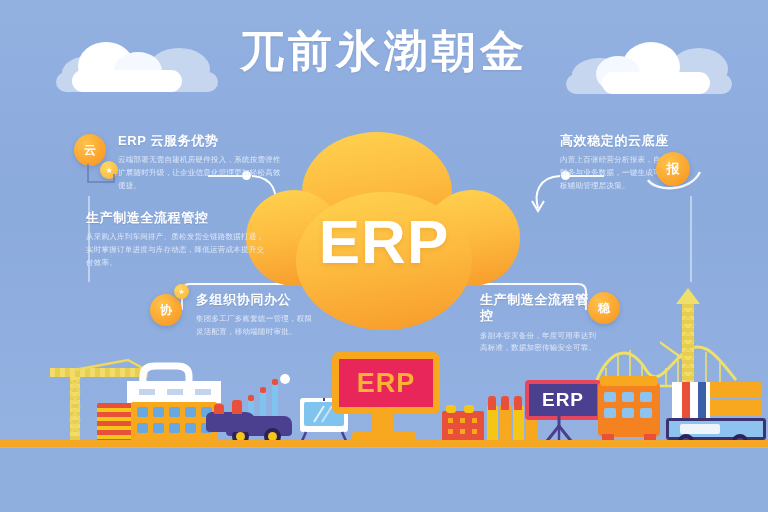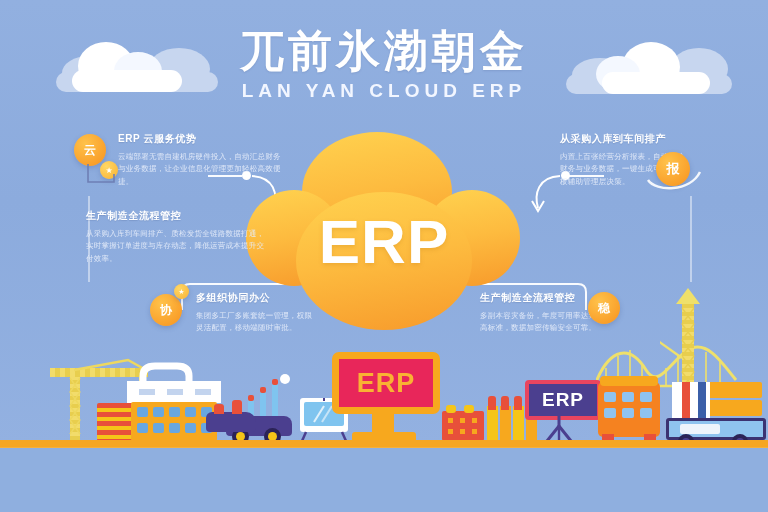--- a/index.html
+++ b/index.html
@@ -28,21 +28,21 @@
     font-family:"DejaVu Sans",sans-serif;
   }
   #title-en{
     margin-top:6px;font-size:19px;font-weight:700;color:#f2f6ff;
     letter-spacing:5px;
   }
 
   
   .feature{position:absolute;width:165px;}
   .feature .f-head{
-    font-size:10px;font-weight:700;color:#ffffff;
+    font-size:13px;font-weight:700;color:#ffffff;
     letter-spacing:.6px;margin-bottom:5px;line-height:1.25;
     text-shadow:0 1px 1px rgba(60,80,130,.2);
   }
   .feature .f-body{
     font-size:7.5px;color:#e6edfa;line-height:1.72;letter-spacing:.25px;
     opacity:.92;
   }
   .feature.right{text-align:left;}
   .feature.ta-r .f-head,.feature.ta-r .f-body{text-align:left;}
 
@@ -131,21 +131,20 @@
     <div class="puff" style="left:6px;top:22px;width:56px;height:34px;background:#c7d6ef;"></div>
     <div class="puff" style="left:104px;top:12px;width:58px;height:42px;background:#c7d6ef;"></div>
     <div class="base" style="left:0px;top:38px;width:166px;height:20px;background:#c7d6ef;"></div>
     <div class="puff" style="left:56px;top:6px;width:58px;height:50px;background:#ffffff;"></div>
     <div class="puff" style="left:30px;top:20px;width:44px;height:36px;background:#f4f8ff;"></div>
     <div class="base" style="left:36px;top:36px;width:108px;height:22px;background:#ffffff;"></div>
   </div>
 
   <div id="header">
     <div id="title-cn">兀前氷渤朝金</div>
-    <div id="title-en">LAN YAN CLOUD ERP</div>
   </div>
 
   <div class="connector" style="left:208px;top:168px;width:100px;height:54px;">
     <div class="hline" style="left:0;top:7px;width:34px;"></div>
     <div class="node-dot" style="left:34px;top:3px;"></div>
     <svg width="100" height="54" style="position:absolute;left:0;top:0;">
       <path d="M44,8 C66,9 70,26 66,40" stroke="#ffffff" stroke-width="2" fill="none"></path>
       <path d="M60,33 L66,43 L72,33" stroke="#ffffff" stroke-width="2" fill="none"></path>
     </svg>
   </div>
@@ -181,21 +180,21 @@
   <div id="cloud-wrap">
     <div class="cp" style="left:56px;top:0px;width:150px;height:120px;"></div>
     <div class="cp" style="left:0px;top:58px;width:96px;height:96px;"></div>
     <div class="cp" style="left:178px;top:58px;width:96px;height:96px;"></div>
     <div class="cp" style="left:50px;top:60px;width:176px;height:138px;"></div>
     <div id="cloud-label">ERP</div>
   </div>
 
   <div class="feature ta-r" style="left:118px;top:133px;">
     <div class="f-head">ERP 云服务优势</div>
-    <div class="f-body">云端部署无需自建机房硬件投入，自动汇总财务与业务数据，让企业信息化管理更加轻松高效便捷。</div>
+    <div class="f-body">云端部署无需自建机房硬件投入，系统按需弹性扩展随时升级，让企业信息化管理更加轻松高效便捷。</div>
   </div>
   <div class="badge spiky" style="left:74px;top:134px;width:32px;height:32px;font-size:12px;">
     <span>云</span>
   </div>
   <div class="badge small" style="left:100px;top:161px;width:18px;height:18px;font-size:8px;">
     <span>★</span>
   </div>
   <svg style="position:absolute;left:84px;top:164px;" width="36" height="22">
     <path d="M4,0 L4,18 L30,18 L30,10" stroke="#6e7fb5" stroke-width="1.6" fill="none"></path>
   </svg>
@@ -210,21 +209,21 @@
     <div class="f-body">从采购入库到车间排产、质检发货全链路数据打通，实时掌握订单进度与库存动态，降低运营成本提升交付效率。</div>
   </div>
   <div class="badge" style="left:150px;top:294px;width:32px;height:32px;font-size:12px;">
     <span>协</span>
   </div>
   <div class="badge small" style="left:174px;top:284px;width:15px;height:15px;font-size:7px;">
     <span>★</span>
   </div>
 
   <div class="feature right" style="left:560px;top:133px;width:128px;">
-    <div class="f-head">从采购入库到车间排产</div>
+    <div class="f-head">高效稳定的云底座</div>
     <div class="f-body">内置上百张经营分析报表，自动汇总财务与业务数据，一键生成可视化看板辅助管理层决策。</div>
   </div>
   <div class="badge" style="left:656px;top:152px;width:34px;height:34px;font-size:13px;">
     <span>报</span>
   </div>
   <svg style="position:absolute;left:646px;top:150px;" width="58" height="42">
     <path d="M2,30 C10,42 44,42 54,22" stroke="#ffffff" stroke-width="2.5" fill="none" opacity="0.9"></path>
   </svg>
 
 

